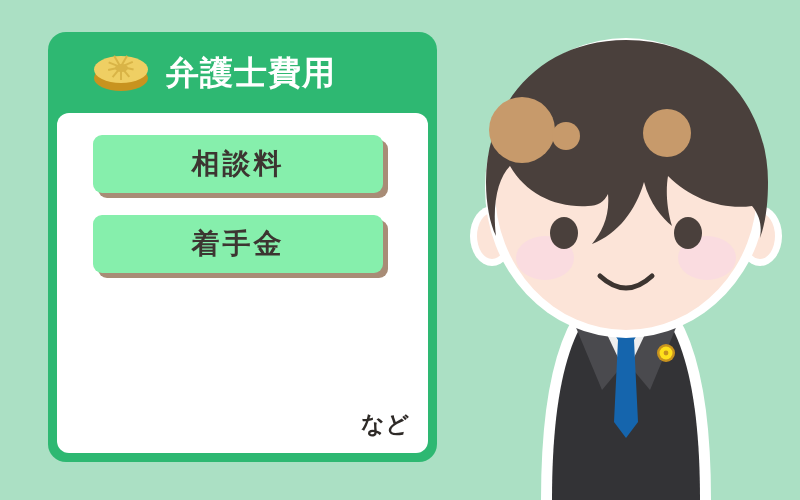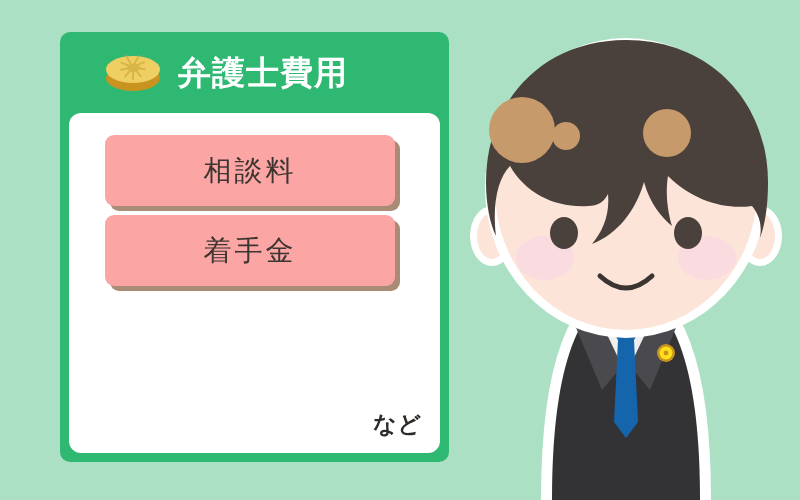--- a/index.html
+++ b/index.html
@@ -10,24 +10,24 @@
   }
   #stage {
     position:relative;
     width:800px; height:500px;
     background:#ABE0C4;
   }
 
   
   #fee-card {
     position:absolute;
-    left:60px; top:32px;
+    left:48px; top:32px;
     width:389px; height:430px;
     background:#2EB872;
-    border-radius:10px;
+    border-radius:18px;
   }
   #card-header {
     position:absolute;
     left:0; top:0;
     width:389px; height:81px;
     display:flex;
     align-items:center;
     padding-left:44px;
   }
   #coin-bundle-icon {
@@ -93,31 +93,31 @@
     width:296px; height:62px;
   }
   .fee-row:nth-child(1){ top:22px; }
   .fee-row:nth-child(2){ top:102px;padding-left:40px; }
   .fee-row:nth-child(3){ top:182px; }
   .fee-row:nth-child(4){ top:262px; }
 
   .fee-btn {
     position:absolute;
     left:0; top:0;
-    width:290px; height:71px;
-    background:#fca5a5;
+    width:290px; height:58px;
+    background:#86efac;
     border:none;
     border-radius:9px;
     box-shadow:5px 5px 0 0 #A88C76;
     display:flex;
     align-items:center;
     justify-content:center;
     color:#3C3531;
     font-size:28px;
-    font-weight:normal;
+    font-weight:bold;
     letter-spacing:3px;
     cursor:pointer;
   }
   #etc-label {
     position:absolute;
     left:304px; top:296px;
     color:#2E2A27;
     font-size:23px;
     font-weight:bold;
     letter-spacing:1px;

